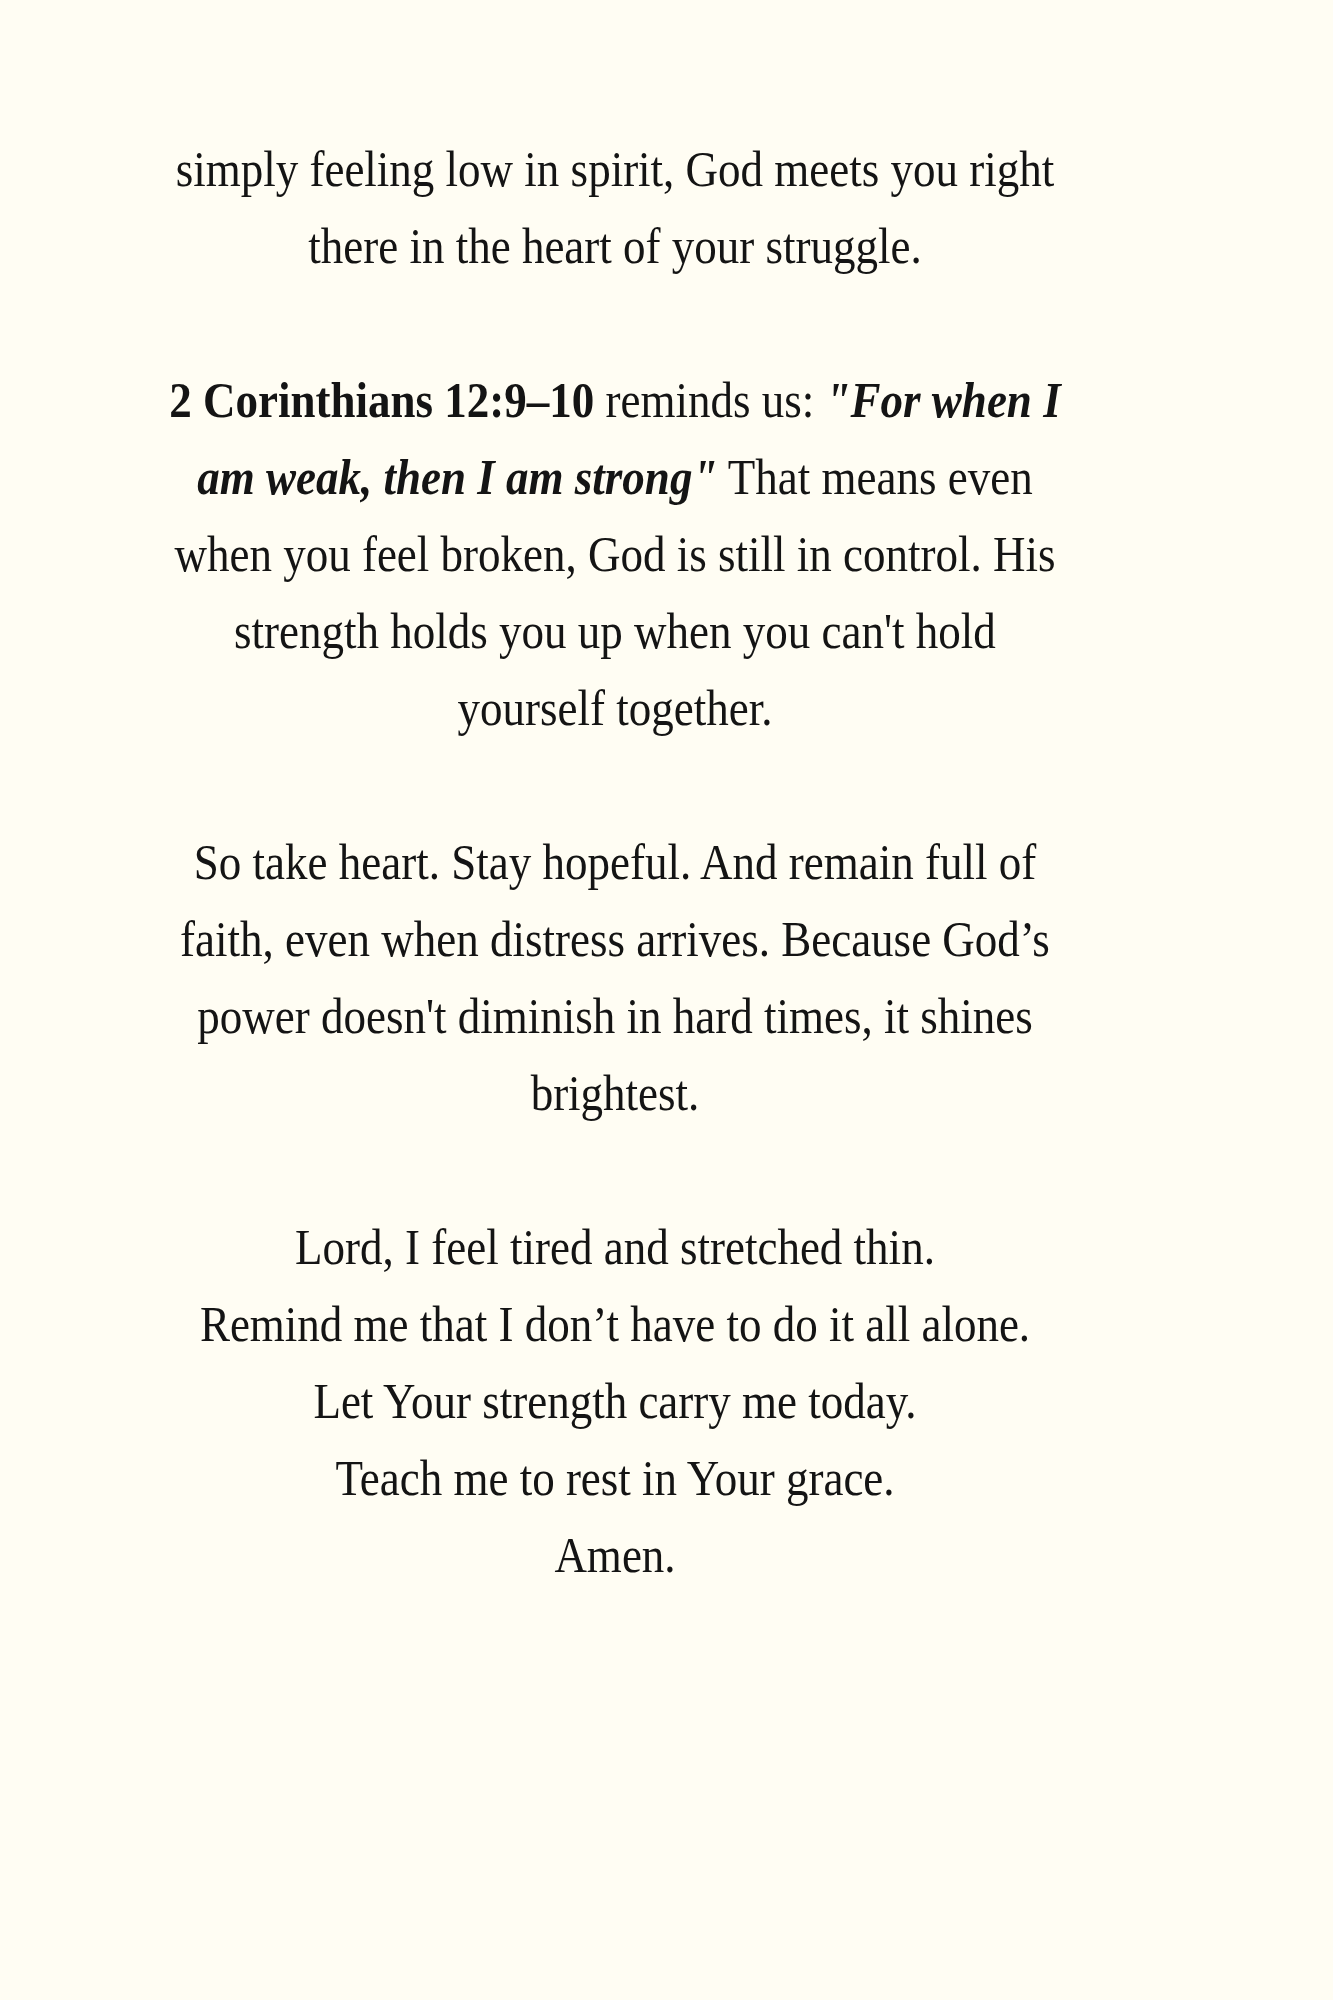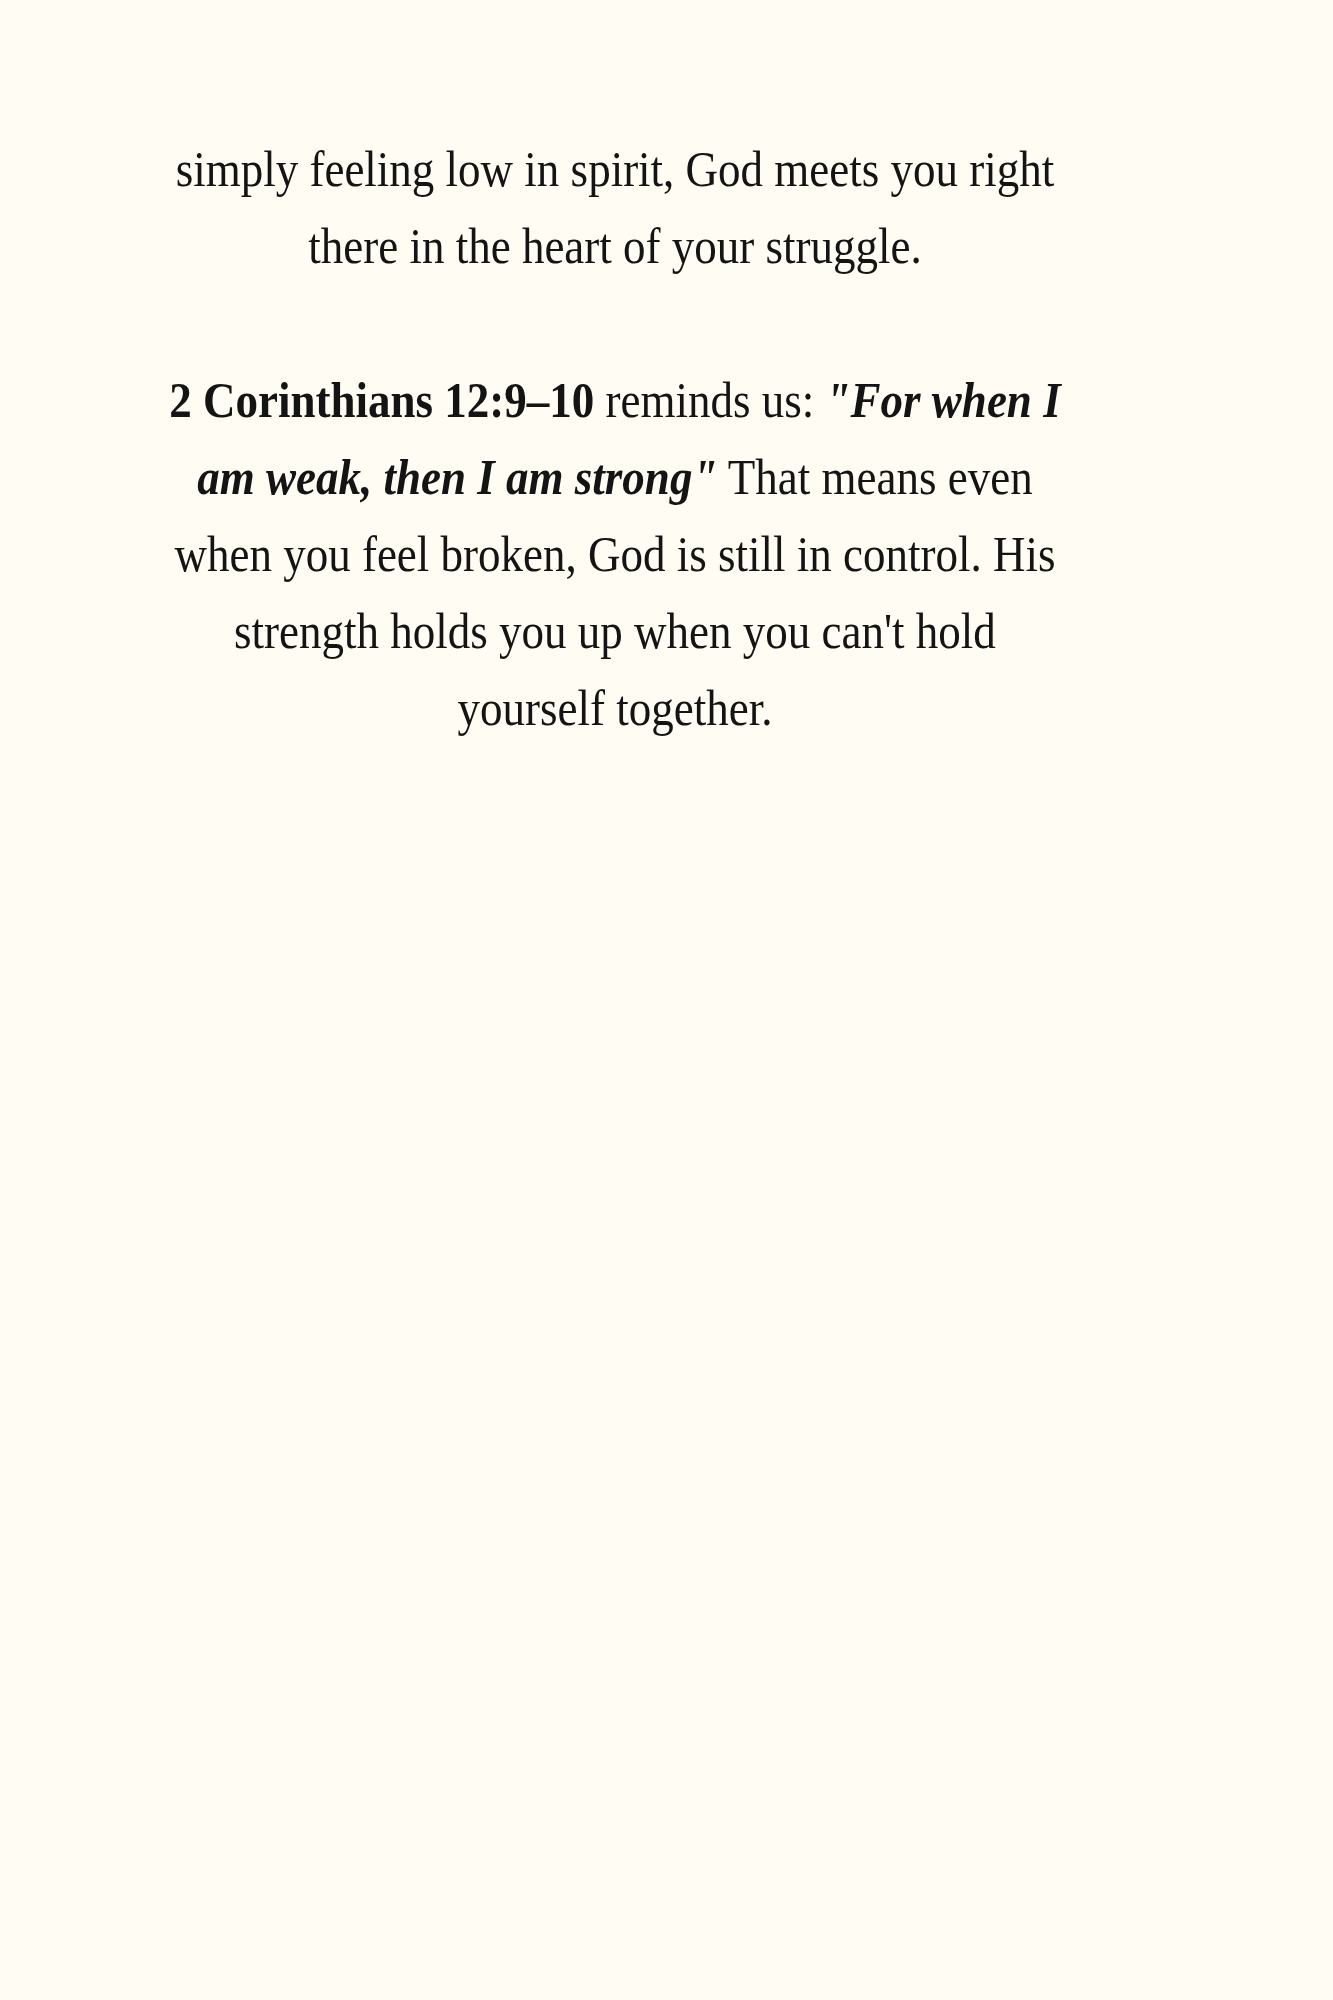--- a/index.html
+++ b/index.html
@@ -46,16 +46,29 @@
   </div>
 
   <div class="para">
     <div class="line"><span class="b">2 Corinthians 12:9–10</span><span> reminds us: </span><span class="bi">"For when I</span></div>
     <div class="line"><span class="bi">am weak, then I am strong"</span><span> That means even</span></div>
     <div class="line">when you feel broken, God is still in control. His</div>
     <div class="line">strength holds you up when you can't hold</div>
     <div class="line">yourself together.</div>
   </div>
 
+  <div class="para">
+    <div class="line">So take heart. Stay hopeful. And remain full of</div>
+    <div class="line">faith, even when distress arrives. Because God’s</div>
+    <div class="line">power doesn't diminish in hard times, it shines</div>
+    <div class="line">brightest.</div>
+  </div>
 
 
+  <div class="para">
+    <div class="line">Lord, I feel tired and stretched thin.</div>
+    <div class="line">Remind me that I don’t have to do it all alone.</div>
+    <div class="line">Let Your strength carry me today.</div>
+    <div class="line">Teach me to rest in Your grace.</div>
+    <div class="line">Amen.</div>
+  </div>
 
 </main>
 
 </body></html>

